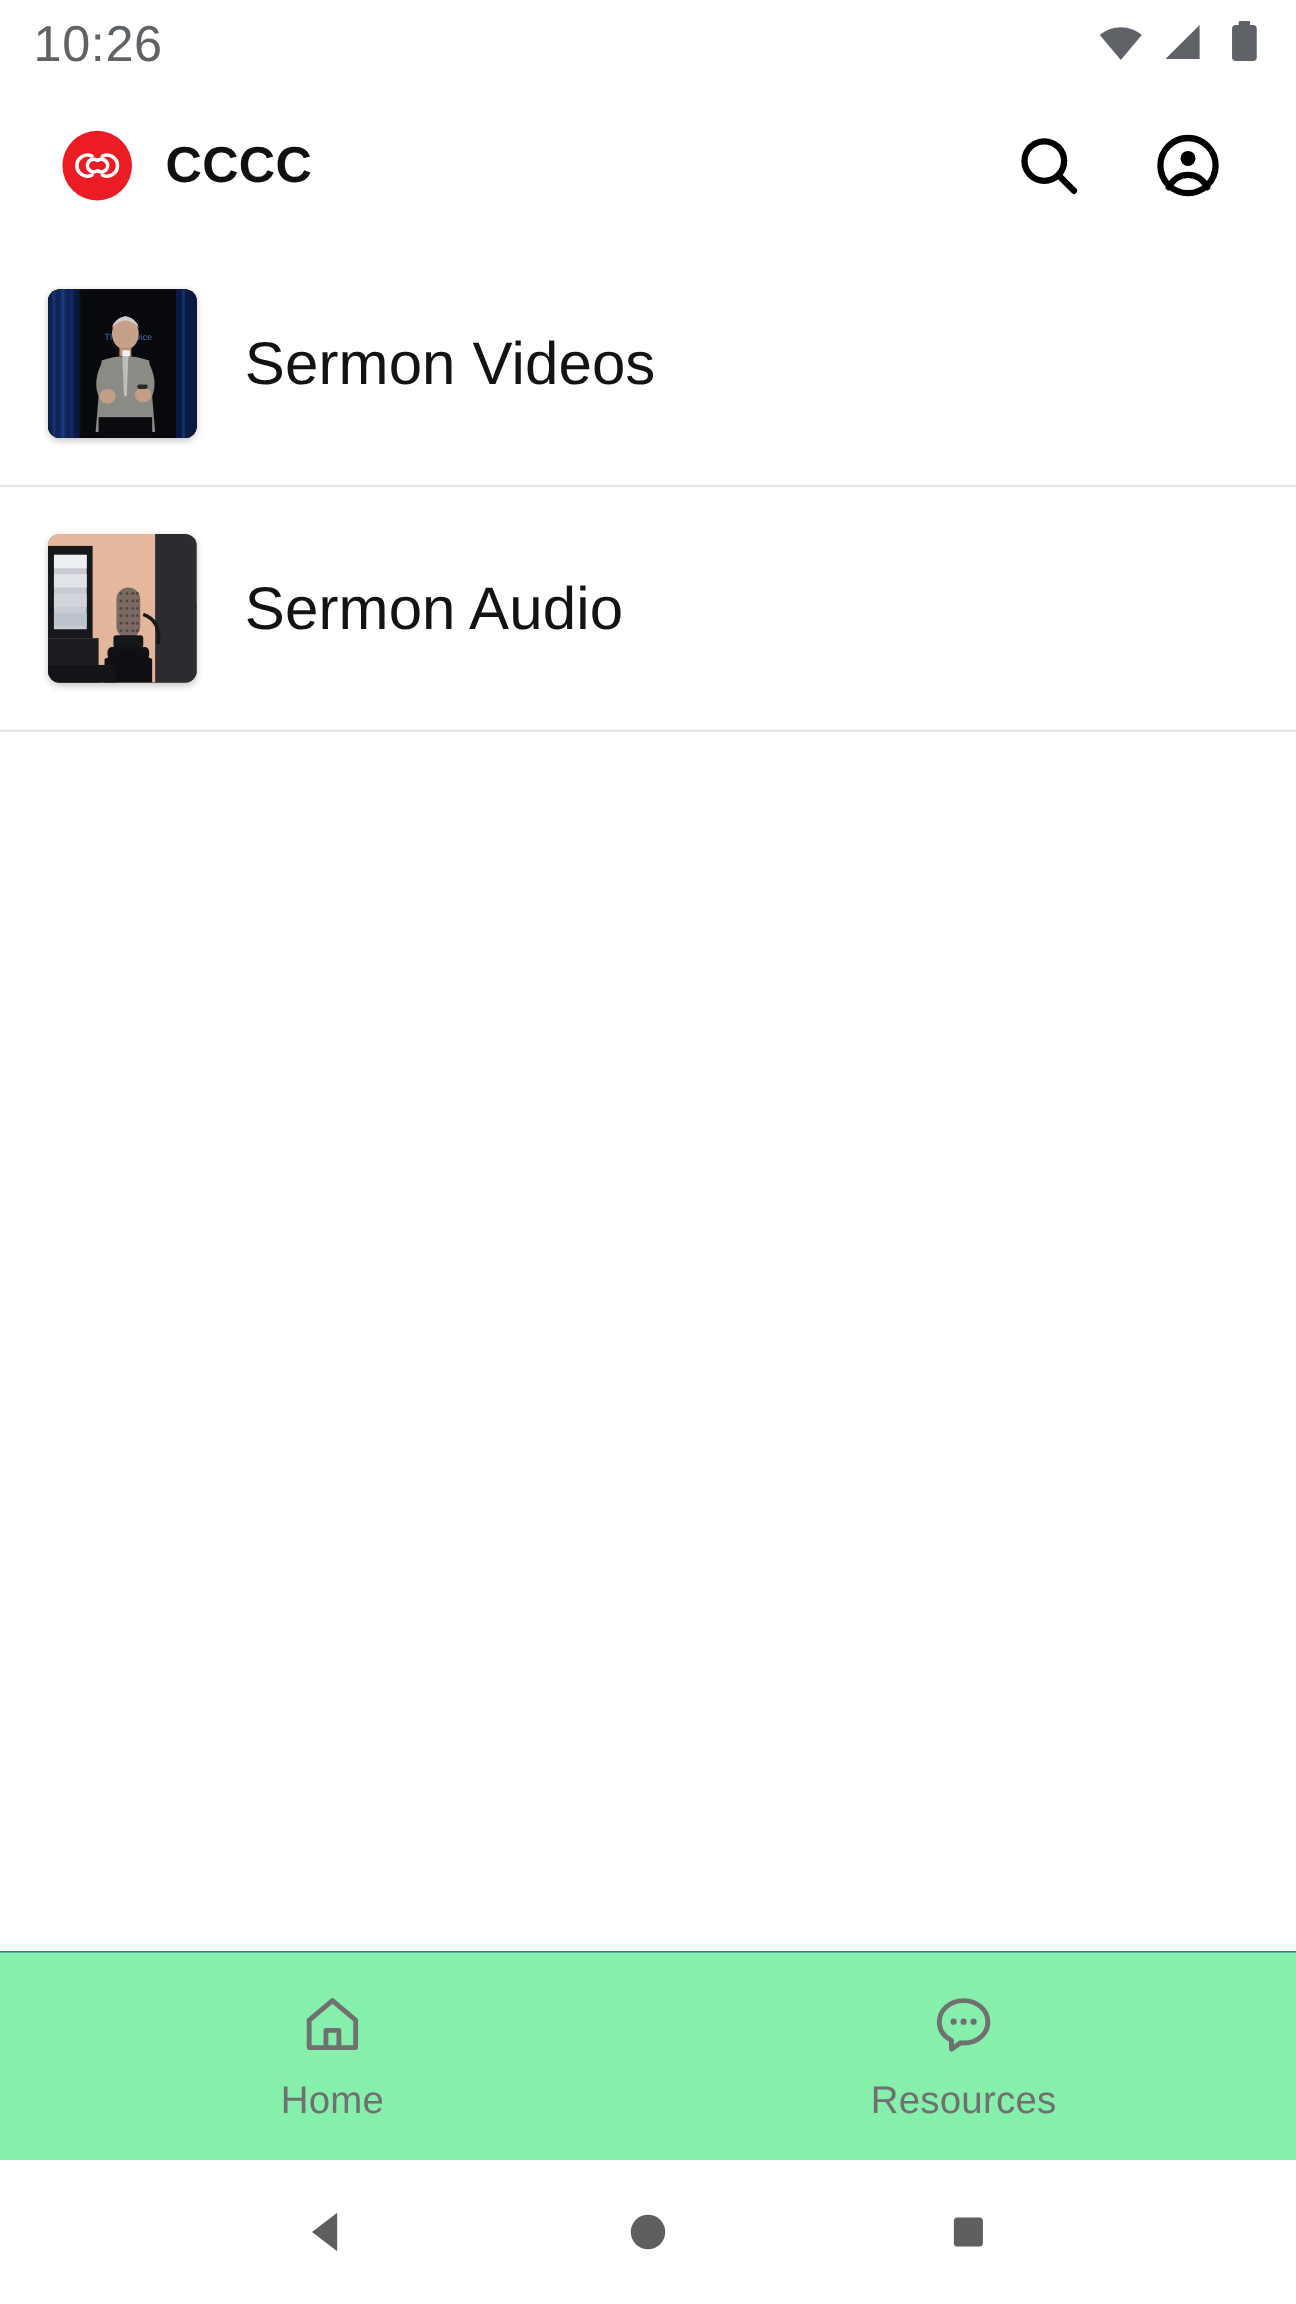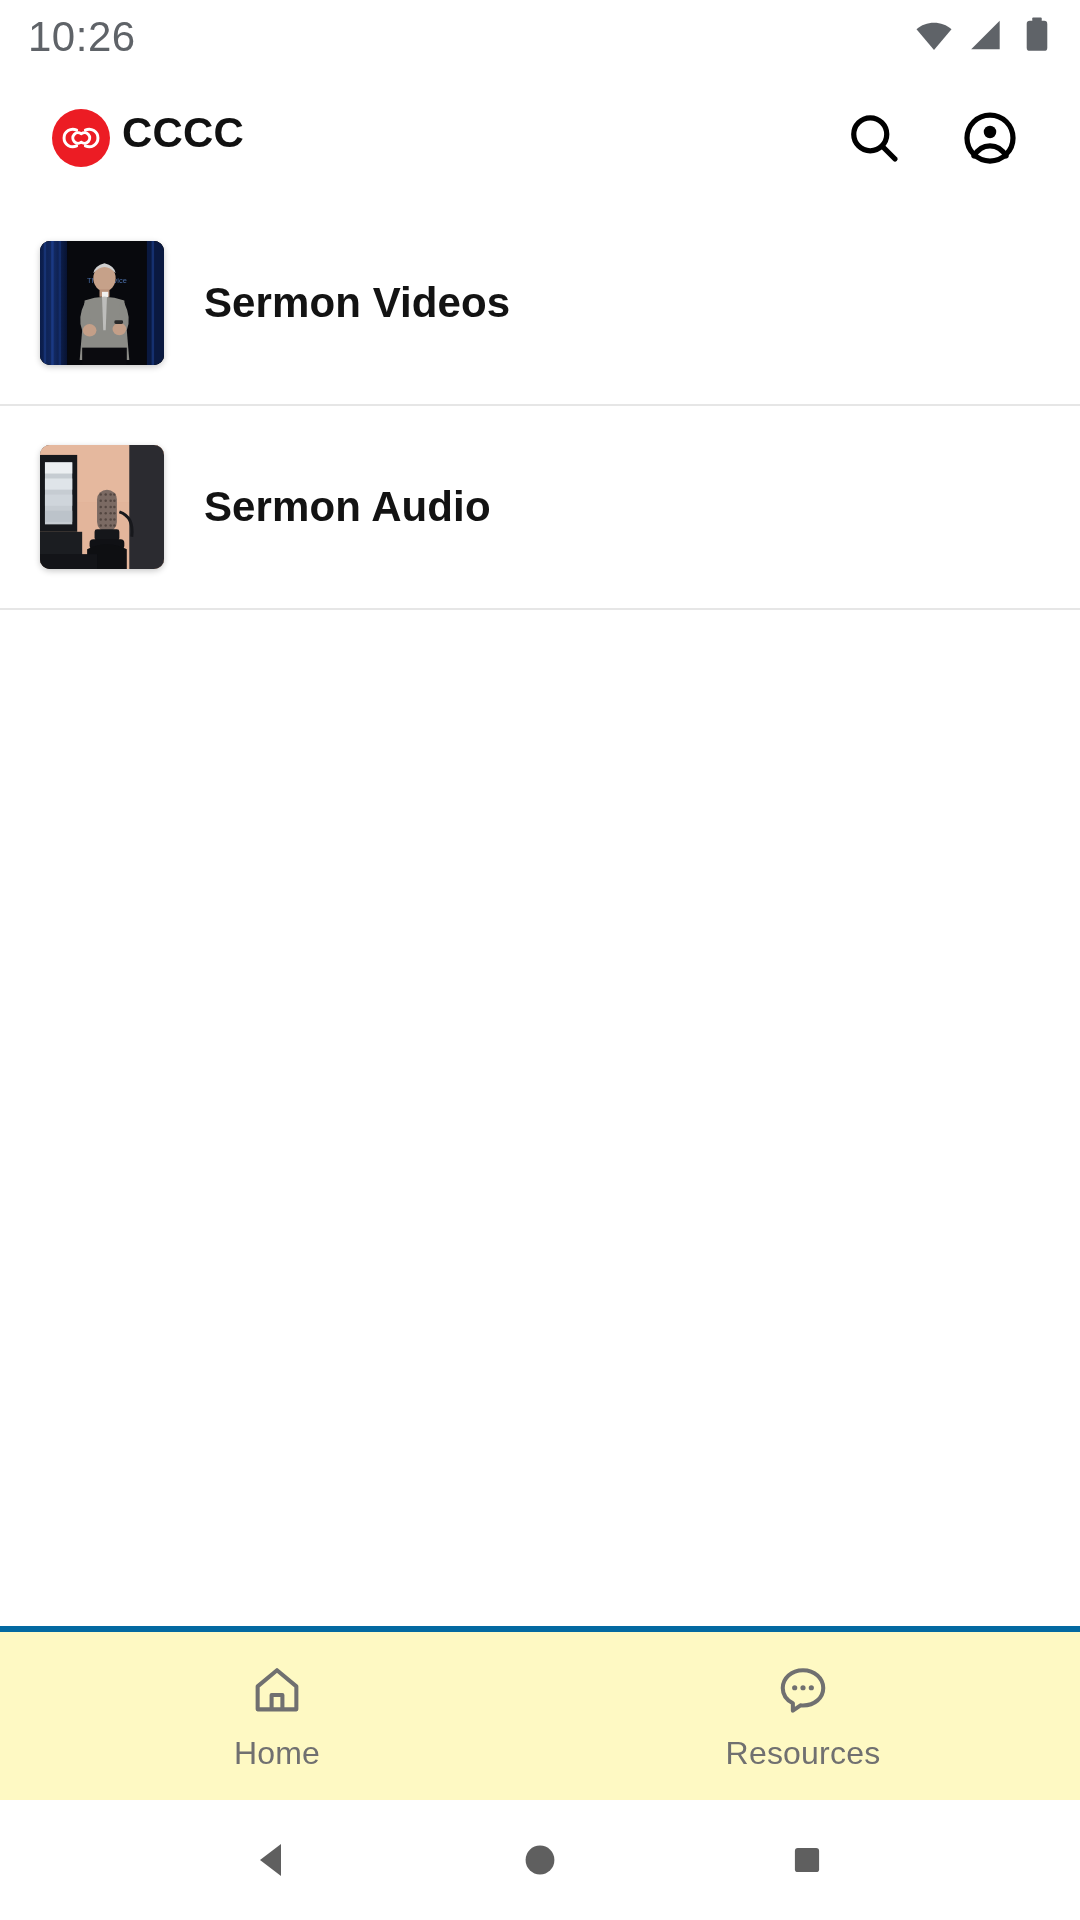--- a/index.html
+++ b/index.html
@@ -19,21 +19,21 @@
   }
   .status-time { font-size:42px; color:#5f6368; letter-spacing:0.5px; line-height:1; }
   .status-icons { display:flex; align-items:center; gap:14px; }
 
   
   .app-bar {
     height:128px; flex:0 0 128px;
     display:flex; align-items:center;
     padding:0 34px 0 52px; background:#ffffff;
   }
-  .brand { display:flex; align-items:flex-start; gap:12px; }
+  .brand { display:flex; align-items:center; gap:28px; }
   .logo-circle {
     width:58px; height:58px; border-radius:50%;
     background:#ec1c24; display:flex; align-items:center; justify-content:center;
     flex:0 0 58px;
   }
   .app-title { font-size:42px; font-weight:700; color:#111111; letter-spacing:0.2px; }
   .app-bar-actions { margin-left:auto; display:flex; align-items:center; gap:52px; padding-right:24px; }
   .icon-btn { width:64px; height:64px; display:flex; align-items:center; justify-content:center; cursor:pointer; }
 
   
@@ -42,28 +42,28 @@
     height:202px; display:flex; align-items:center;
     padding:0 40px; cursor:pointer; background:#ffffff;
   }
   .thumb {
     width:124px; height:124px; flex:0 0 124px;
     border-radius:10px; overflow:hidden; position:relative;
     box-shadow:0 2px 6px rgba(0,0,0,0.22);
     background:#000;
   }
   .thumb svg { display:block; width:100%; height:100%; }
-  .list-label { margin-left:40px; font-size:42px; font-weight:700; color:#131313; letter-spacing:0.1px; }
+  .list-label { margin-left:40px; font-size:50px; font-weight:400; color:#131313; letter-spacing:0.1px; }
   .divider { height:2px; background:#e6e6e6; width:100%; }
 
   
   .bottom-nav {
     flex:0 0 174px; height:174px;
     display:flex; align-items:center; justify-content:space-around;
-    background:#fef9c3; border-top:6px solid #0369a1;
+    background:#86efac; border-top:1px solid #0369a1;
     padding:0 14px;
   }
   .nav-item {
     flex:1 1 0; display:flex; flex-direction:column;
     align-items:center; justify-content:center; gap:16px; cursor:pointer;
   }
   .nav-icon { height:58px; display:flex; align-items:center; justify-content:center; }
   .nav-label { font-size:32px; color:#707070; letter-spacing:0.2px; }
   .nav-item.active .nav-label { color:#0d0d0d; font-weight:700; }
 

